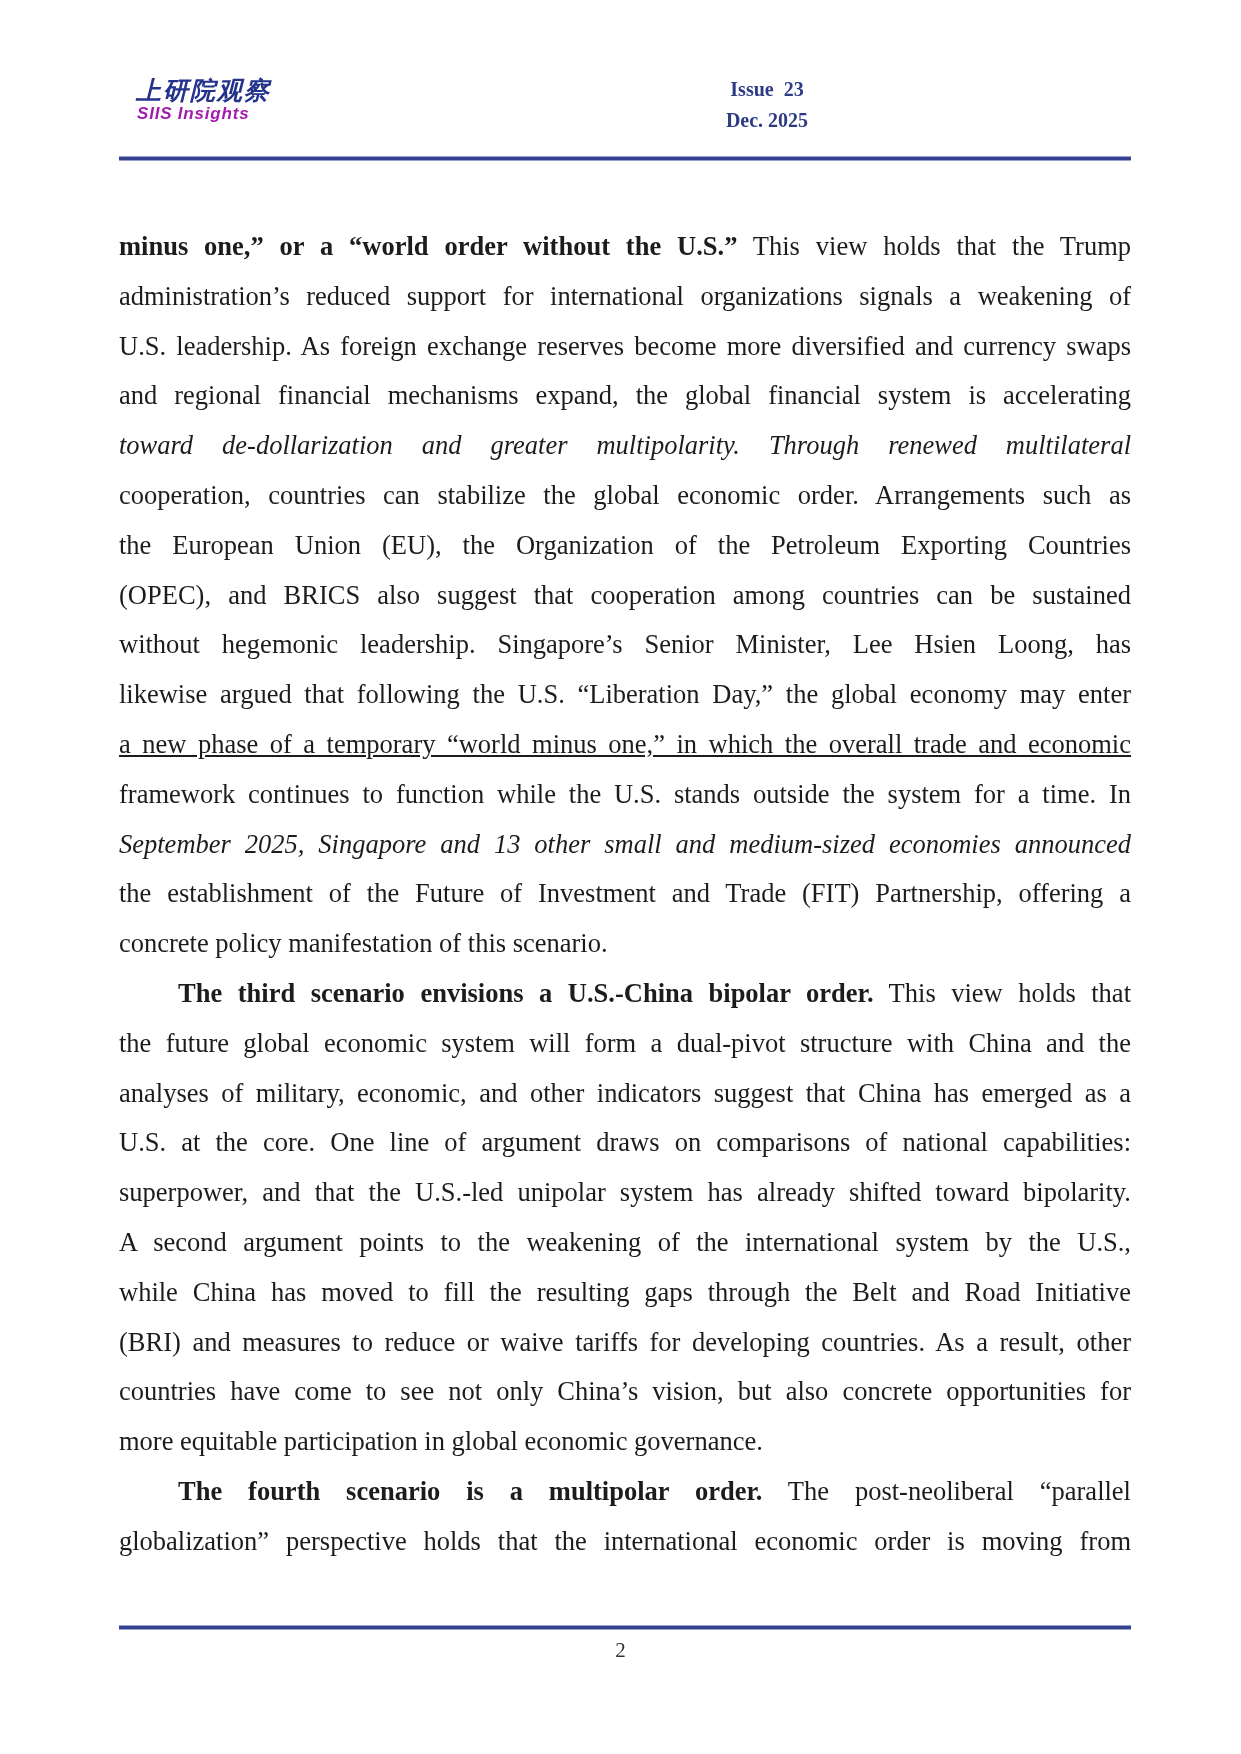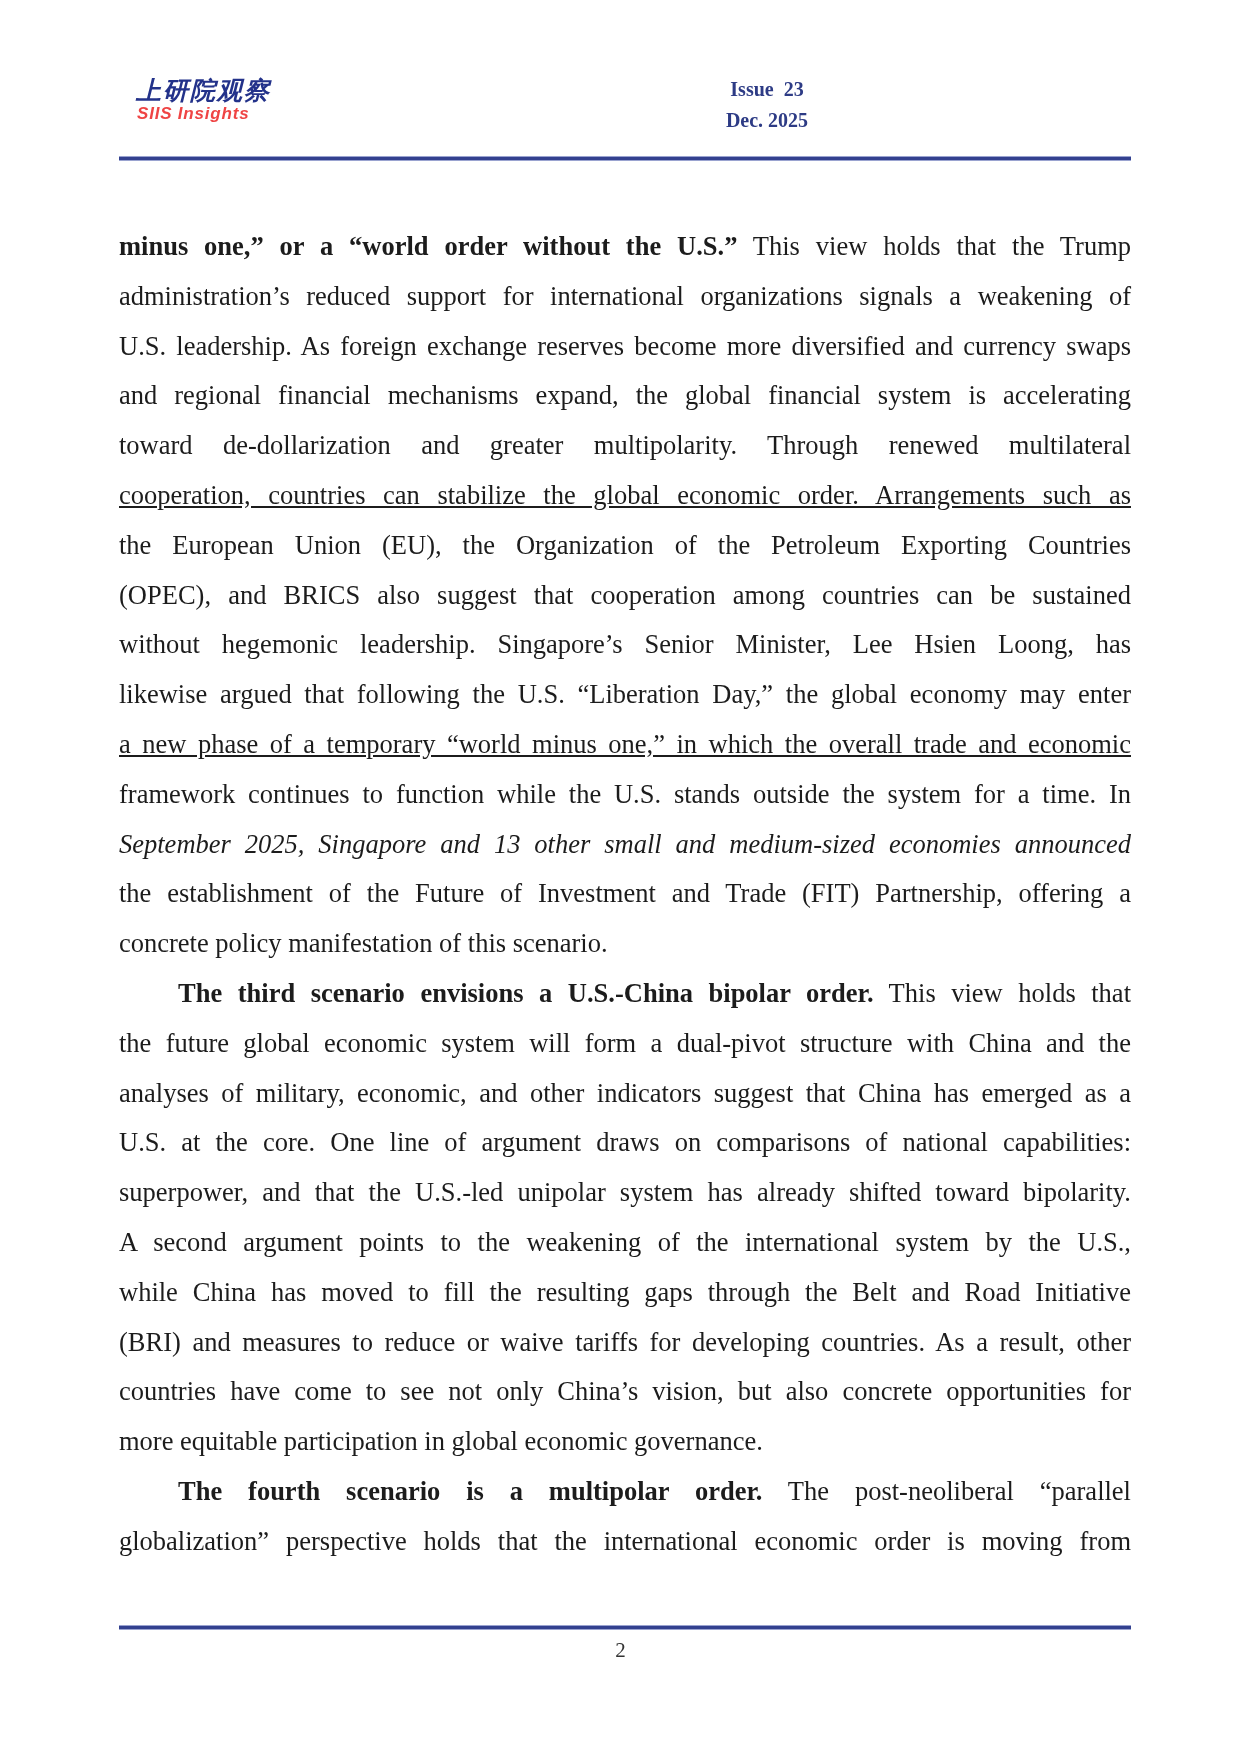--- a/index.html
+++ b/index.html
@@ -1,19 +1,19 @@
 <!DOCTYPE html>
 <html><head>
 <meta charset="utf-8">
 <style>
   html, body { margin:0; padding:0; background:#ffffff; }
   body { width:1241px; height:1754px; position:relative; overflow:hidden; }
   .page { position:absolute; left:0; top:0; width:1000px; height:1754px; background:#fff; }
   .logo-cn { position:absolute; left:136px; top:74px; font-family:"DejaVu Serif", serif; font-size:25px; font-weight:bold; color:#23328a; letter-spacing:2px; font-style:italic; }
-  .logo-en { position:absolute; left:137px; top:104px; font-family:"Liberation Sans", sans-serif; font-size:17px; font-weight:bold; font-style:italic; color:#ef4444; letter-spacing:0.8px; }
+  .logo-en { position:absolute; left:137px; top:104px; font-family:"Liberation Sans", sans-serif; font-size:17px; font-weight:bold; font-style:italic; color:#a21caf; letter-spacing:0.8px; }
   .issue { position:absolute; right:153px; top:74px; width:160px; text-align:right; font-family:"Liberation Serif", serif; font-size:20px; font-weight:bold; color:#2d3b85; line-height:31px; }
   .issue div { text-align:center; }
   .rule { position:absolute; left:119px; width:1012px; height:3px; background:#33418f; box-shadow:0 -1px 0 #9aa3d0, 0 1px 0 #9aa3d0; }
   .rule.top { top:157px; }
   .rule.bottom { top:1626px; }
   .page-num { position:absolute; left:0; width:1241px; top:1638px; text-align:center; font-family:"Liberation Serif", serif; font-size:21px; color:#333; }
   .body { position:absolute; left:119px; top:222px; width:1012px; font-family:"Liberation Serif", serif; font-size:26.5px; color:#1c1c1c; }
   .ln { height:49.8px; line-height:49.8px; text-align:justify; text-align-last:justify; white-space:nowrap; overflow:visible; }
   .ln.last { text-align-last:left; }
   .ln.indent { padding-left:59px; }
@@ -30,22 +30,22 @@
     <div>Dec. 2025</div>
   </div>
   <div class="rule top"></div>
 
   <div class="body" id="body">
       <div>
         <div class="ln" style="white-space: nowrap;"><span class="b">minus one,” or a “world order without the U.S.”</span><span> This view holds that the Trump</span></div>
         <div class="ln" style="white-space: nowrap;"><span>administration’s reduced support for international organizations signals a weakening of</span></div>
         <div class="ln" style="white-space: nowrap;"><span>U.S. leadership. As foreign exchange reserves become more diversified and currency swaps</span></div>
         <div class="ln" style="white-space: nowrap;"><span>and regional financial mechanisms expand, the global financial system is accelerating</span></div>
-        <div class="ln" style="white-space: nowrap;"><span>toward de-dollarization and greater multipolarity. Through renewed multilateral</span></div>
-        <div class="ln" style="white-space: nowrap; text-decoration: underline;"><span>cooperation, countries can stabilize the global economic order. Arrangements such as</span></div>
+        <div class="ln" style="white-space: nowrap; font-style: italic;"><span>toward de-dollarization and greater multipolarity. Through renewed multilateral</span></div>
+        <div class="ln" style="white-space: nowrap;"><span>cooperation, countries can stabilize the global economic order. Arrangements such as</span></div>
         <div class="ln" style="white-space: nowrap;"><span>the European Union (EU), the Organization of the Petroleum Exporting Countries</span></div>
         <div class="ln" style="white-space: nowrap;"><span>(OPEC), and BRICS also suggest that cooperation among countries can be sustained</span></div>
         <div class="ln" style="white-space: nowrap;"><span>without hegemonic leadership. Singapore’s Senior Minister, Lee Hsien Loong, has</span></div>
         <div class="ln" style="white-space: nowrap;"><span>likewise argued that following the U.S. “Liberation Day,” the global economy may enter</span></div>
         <div class="ln" style="white-space: nowrap; text-decoration: underline;"><span>a new phase of a temporary “world minus one,” in which the overall trade and economic</span></div>
         <div class="ln" style="white-space: nowrap;"><span>framework continues to function while the U.S. stands outside the system for a time. In</span></div>
         <div class="ln" style="white-space: nowrap; font-style: italic;"><span>September 2025, Singapore and 13 other small and medium-sized economies announced</span></div>
         <div class="ln" style="white-space: nowrap;"><span>the establishment of the Future of Investment and Trade (FIT) Partnership, offering a</span></div>
         <div class="ln last" style="white-space: nowrap;"><span>concrete policy manifestation of this scenario.</span></div>
       </div>

